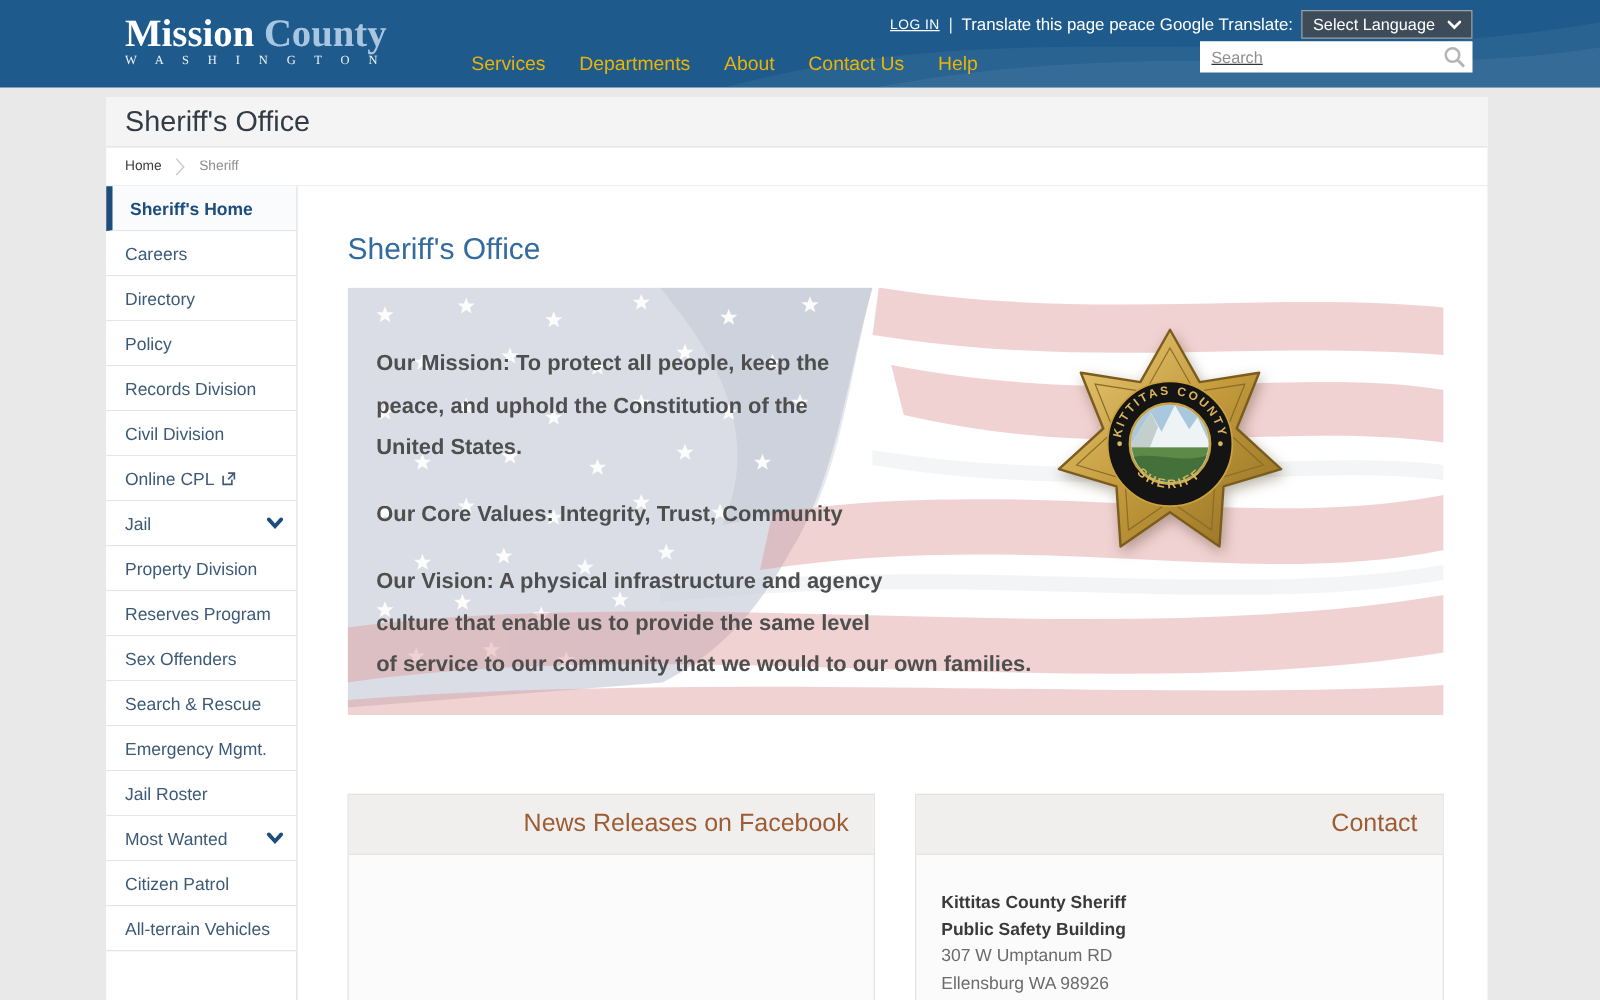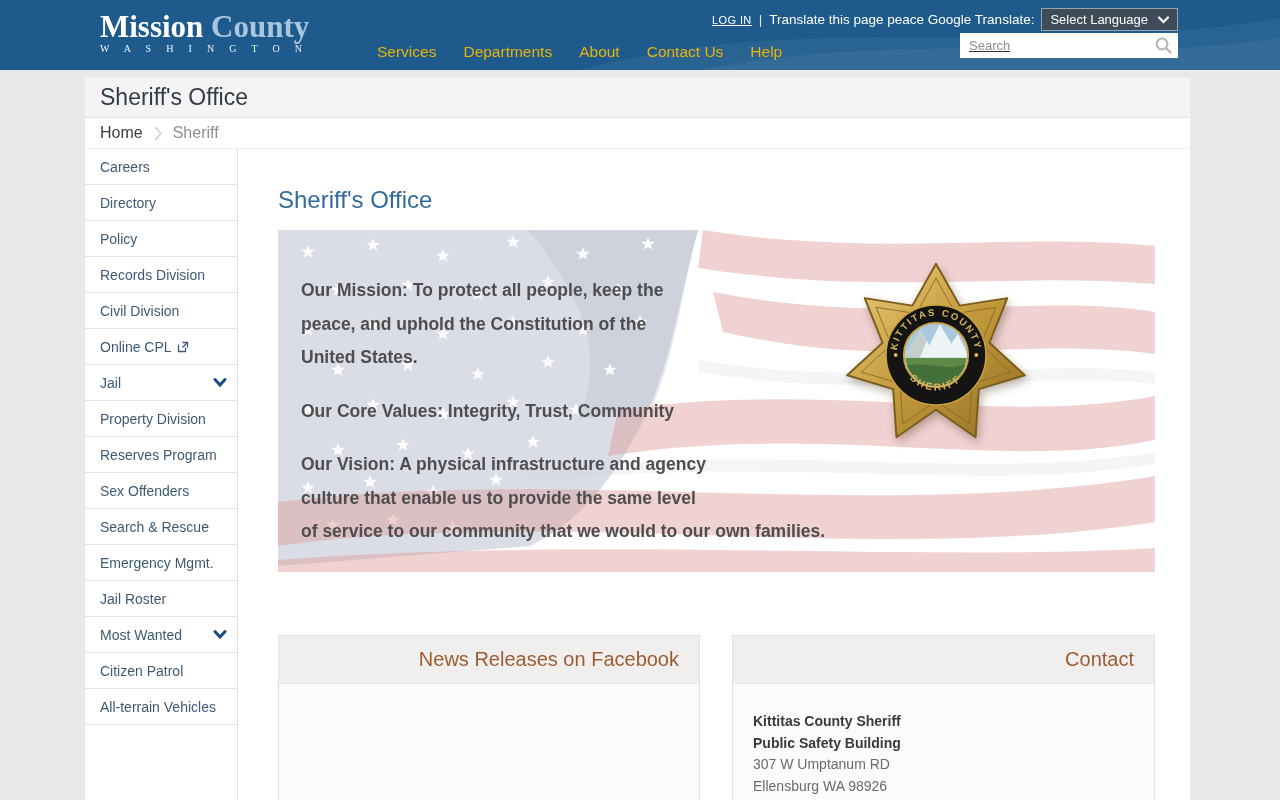--- a/index.html
+++ b/index.html
@@ -22,21 +22,21 @@
   .lang-select { display: flex; align-items: center; gap: 10px; background: #3e4c59; border: 1px solid #98a3ac; height: 23px; padding: 0 8px; font-size: 13px; color: #fff; cursor: pointer; }
   .search-box { position: absolute; right: 102px; top: 33px; width: 218px; height: 25px; background: #ffffff; }
   .search-box input { width: 100%; height: 100%; border: none; outline: none; padding: 0 32px 0 9px; font-size: 13px; color: #333; font-family: "Liberation Sans", sans-serif; background: transparent; text-decoration: underline; }
   .search-box input::placeholder { color: #8e8e8e; }
   .search-icon { position: absolute; right: 5px; top: 3px; cursor: pointer; }
 
   
   .container { position: relative; margin-left: 85px; margin-top: 8px; width: 1105px; background: #ffffff; min-height: 722px; }
   .title-band { height: 40px; background: #f4f4f4; border-bottom: 1px solid #e3e3e3; display: flex; align-items: center; padding-left: 15px; }
   .title-band h1 { font-size: 23px; font-weight: 400; color: #333c46; }
-  .breadcrumb { height: 31px; display: flex; align-items: center; gap: 11px; padding-left: 15px; border-bottom: 1px solid #f0f0f0; font-size: 16px; }
+  .breadcrumb { height: 31px; display: flex; align-items: center; gap: 11px; padding-left: 15px; border-bottom: 1px solid #f0f0f0; font-size: 11px; }
   .crumb-home { color: #3c3c3c; }
   .crumb-current { color: #8f8f8f; }
 
   .body-row { display: flex; align-items: stretch; }
 
   
   .sidebar { width: 153px; min-width: 153px; border-right: 1px solid #dddddd; min-height: 651px; }
   .side-item { display: flex; align-items: center; height: 36px; padding: 0 10px 0 15px; border-bottom: 1px solid #e4e4e4; font-size: 14px; color: #3c5a76; background: #ffffff; }
   .side-item.active { border-left: 5px solid #1d4d7c; padding-left: 14px; font-weight: bold; color: #1d4d7c; background: #fafbfc; }
   .side-label { flex: 0 1 auto; }
@@ -127,20 +127,24 @@
       <svg width="8" height="15" viewBox="0 0 8 15">
           <path d="M1,1 L7,7.5 L1,14" fill="none" stroke="#cccccc" stroke-width="1.2"></path>
         </svg>
       <span class="crumb-current">Sheriff</span>
     </div>
 
     <div class="body-row">
 
       <aside class="sidebar">
 
+          <a class="side-item active">
+            <span class="side-label">Sheriff's Home</span>
+
+          </a>
 
           <a class="side-item">
             <span class="side-label">Careers</span>
 
           </a>
 
           <a class="side-item">
             <span class="side-label">Directory</span>
 
           </a>

